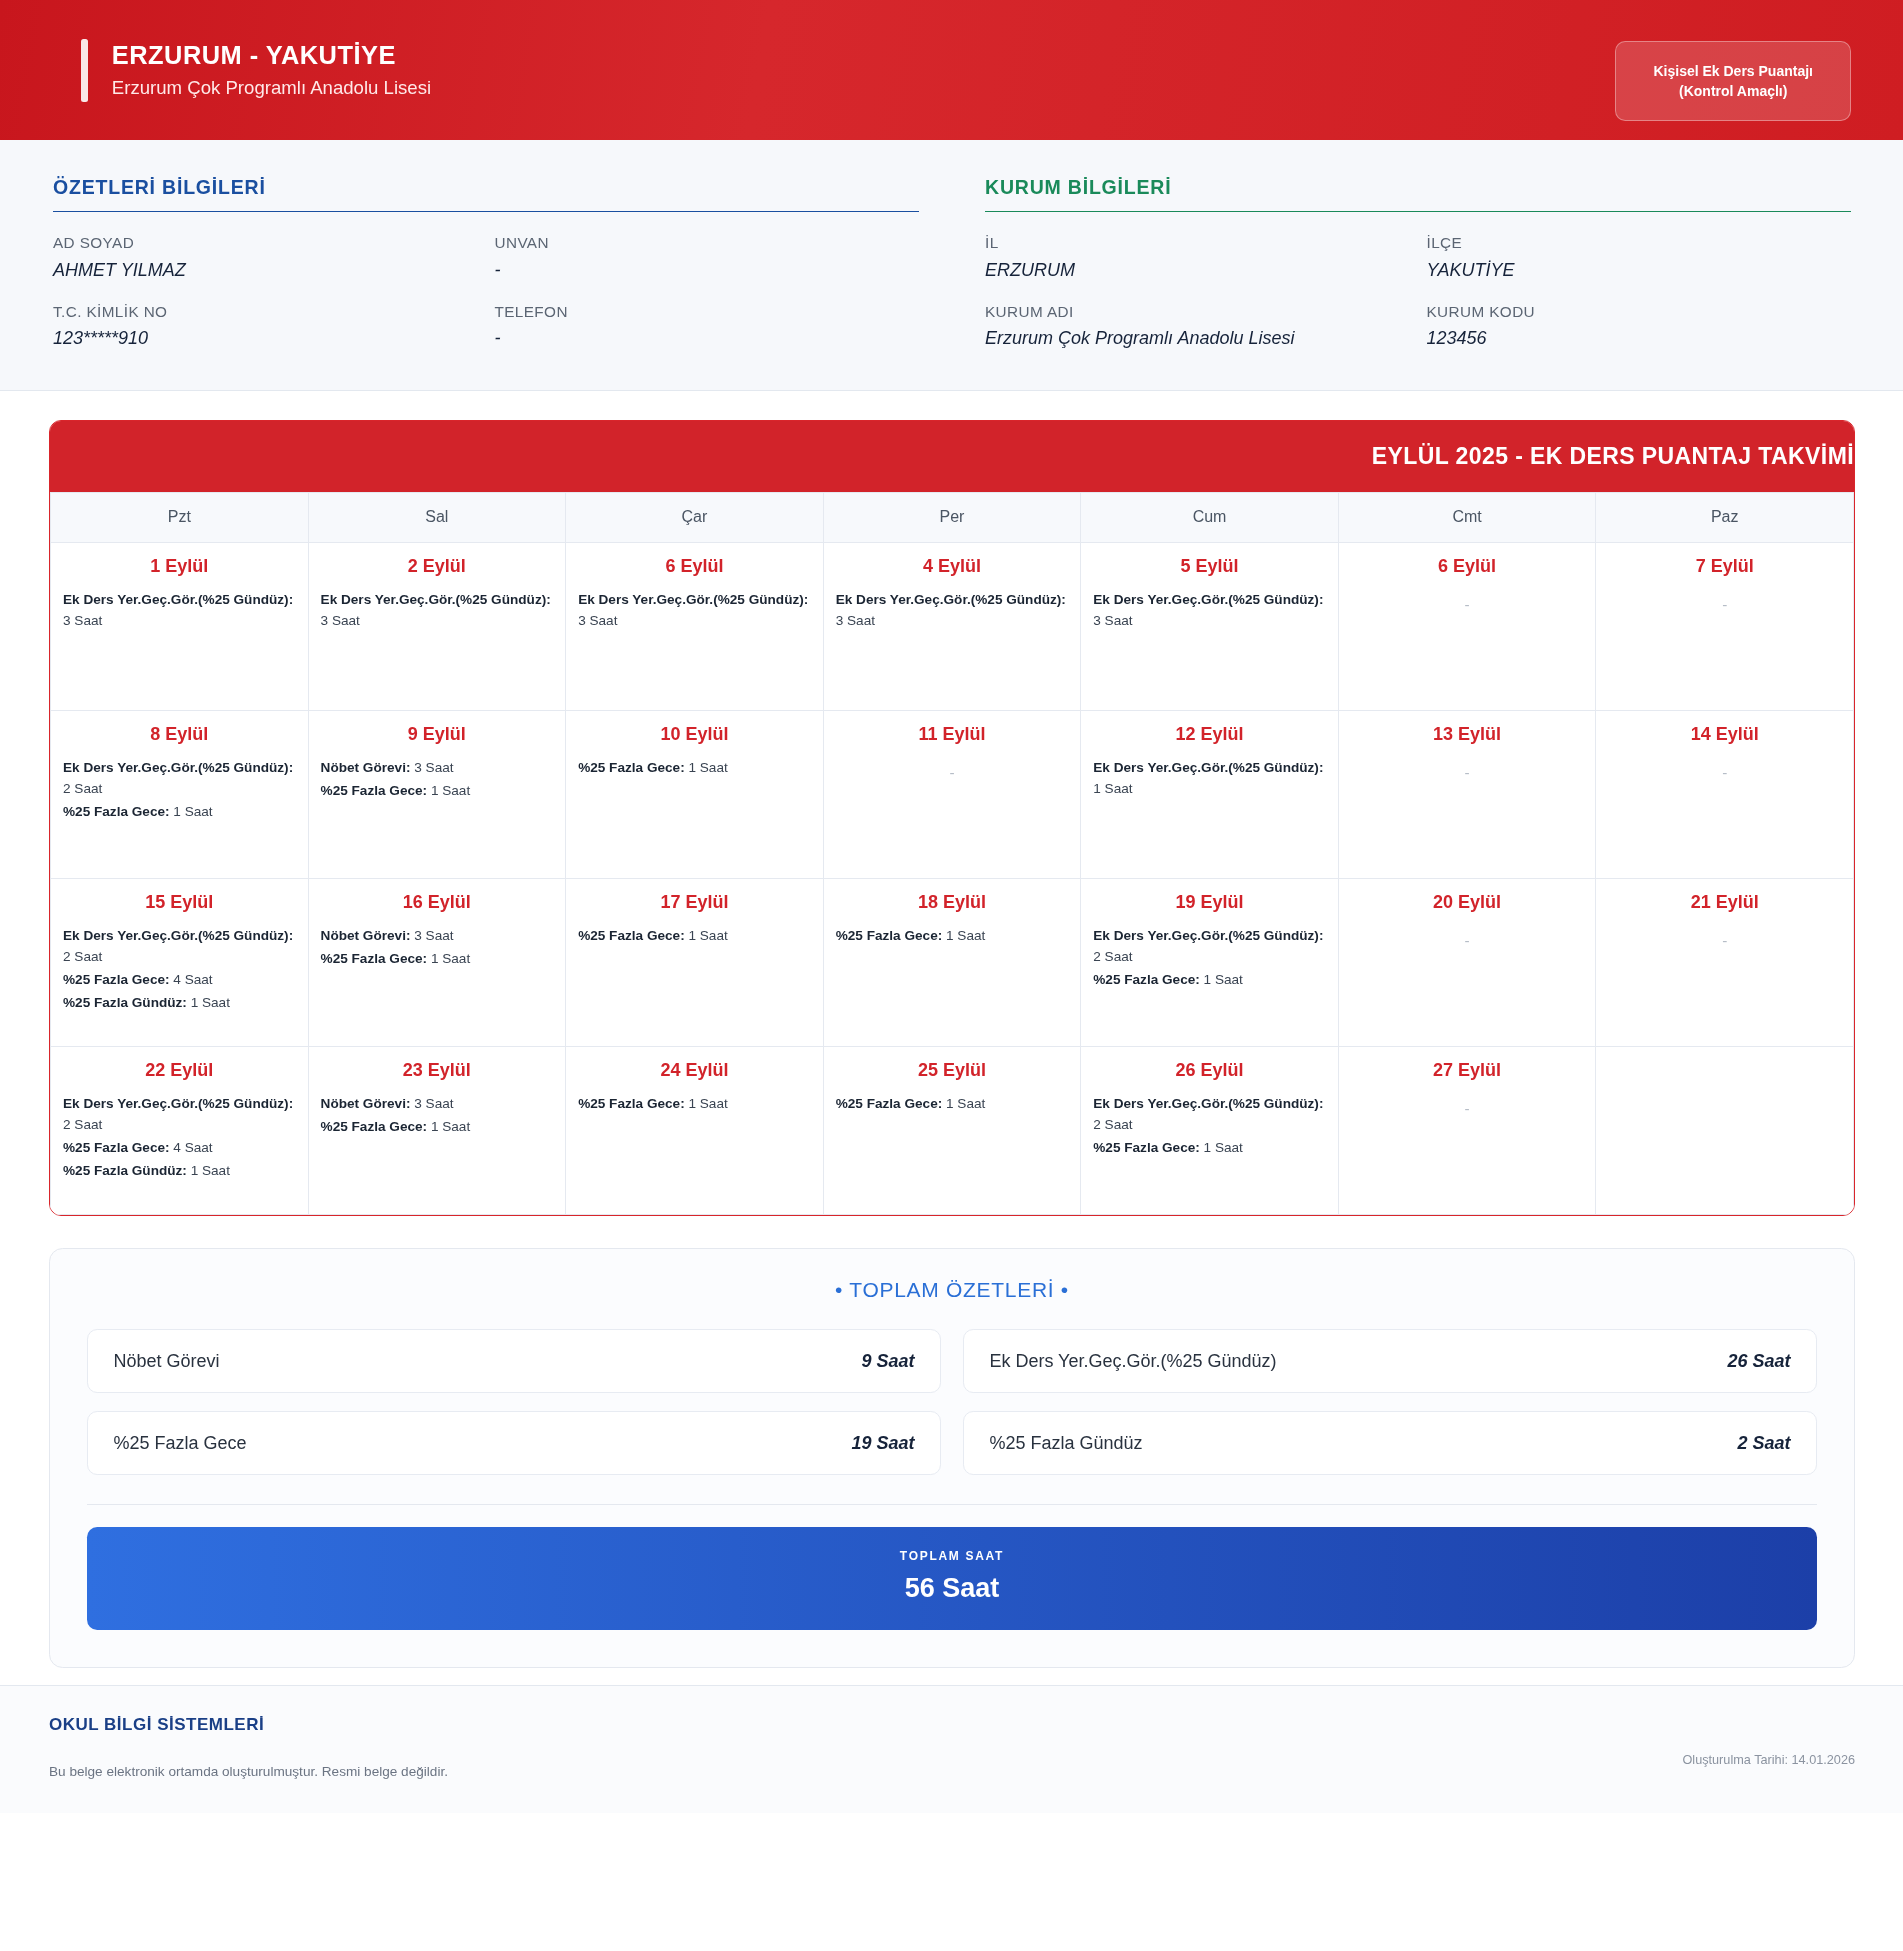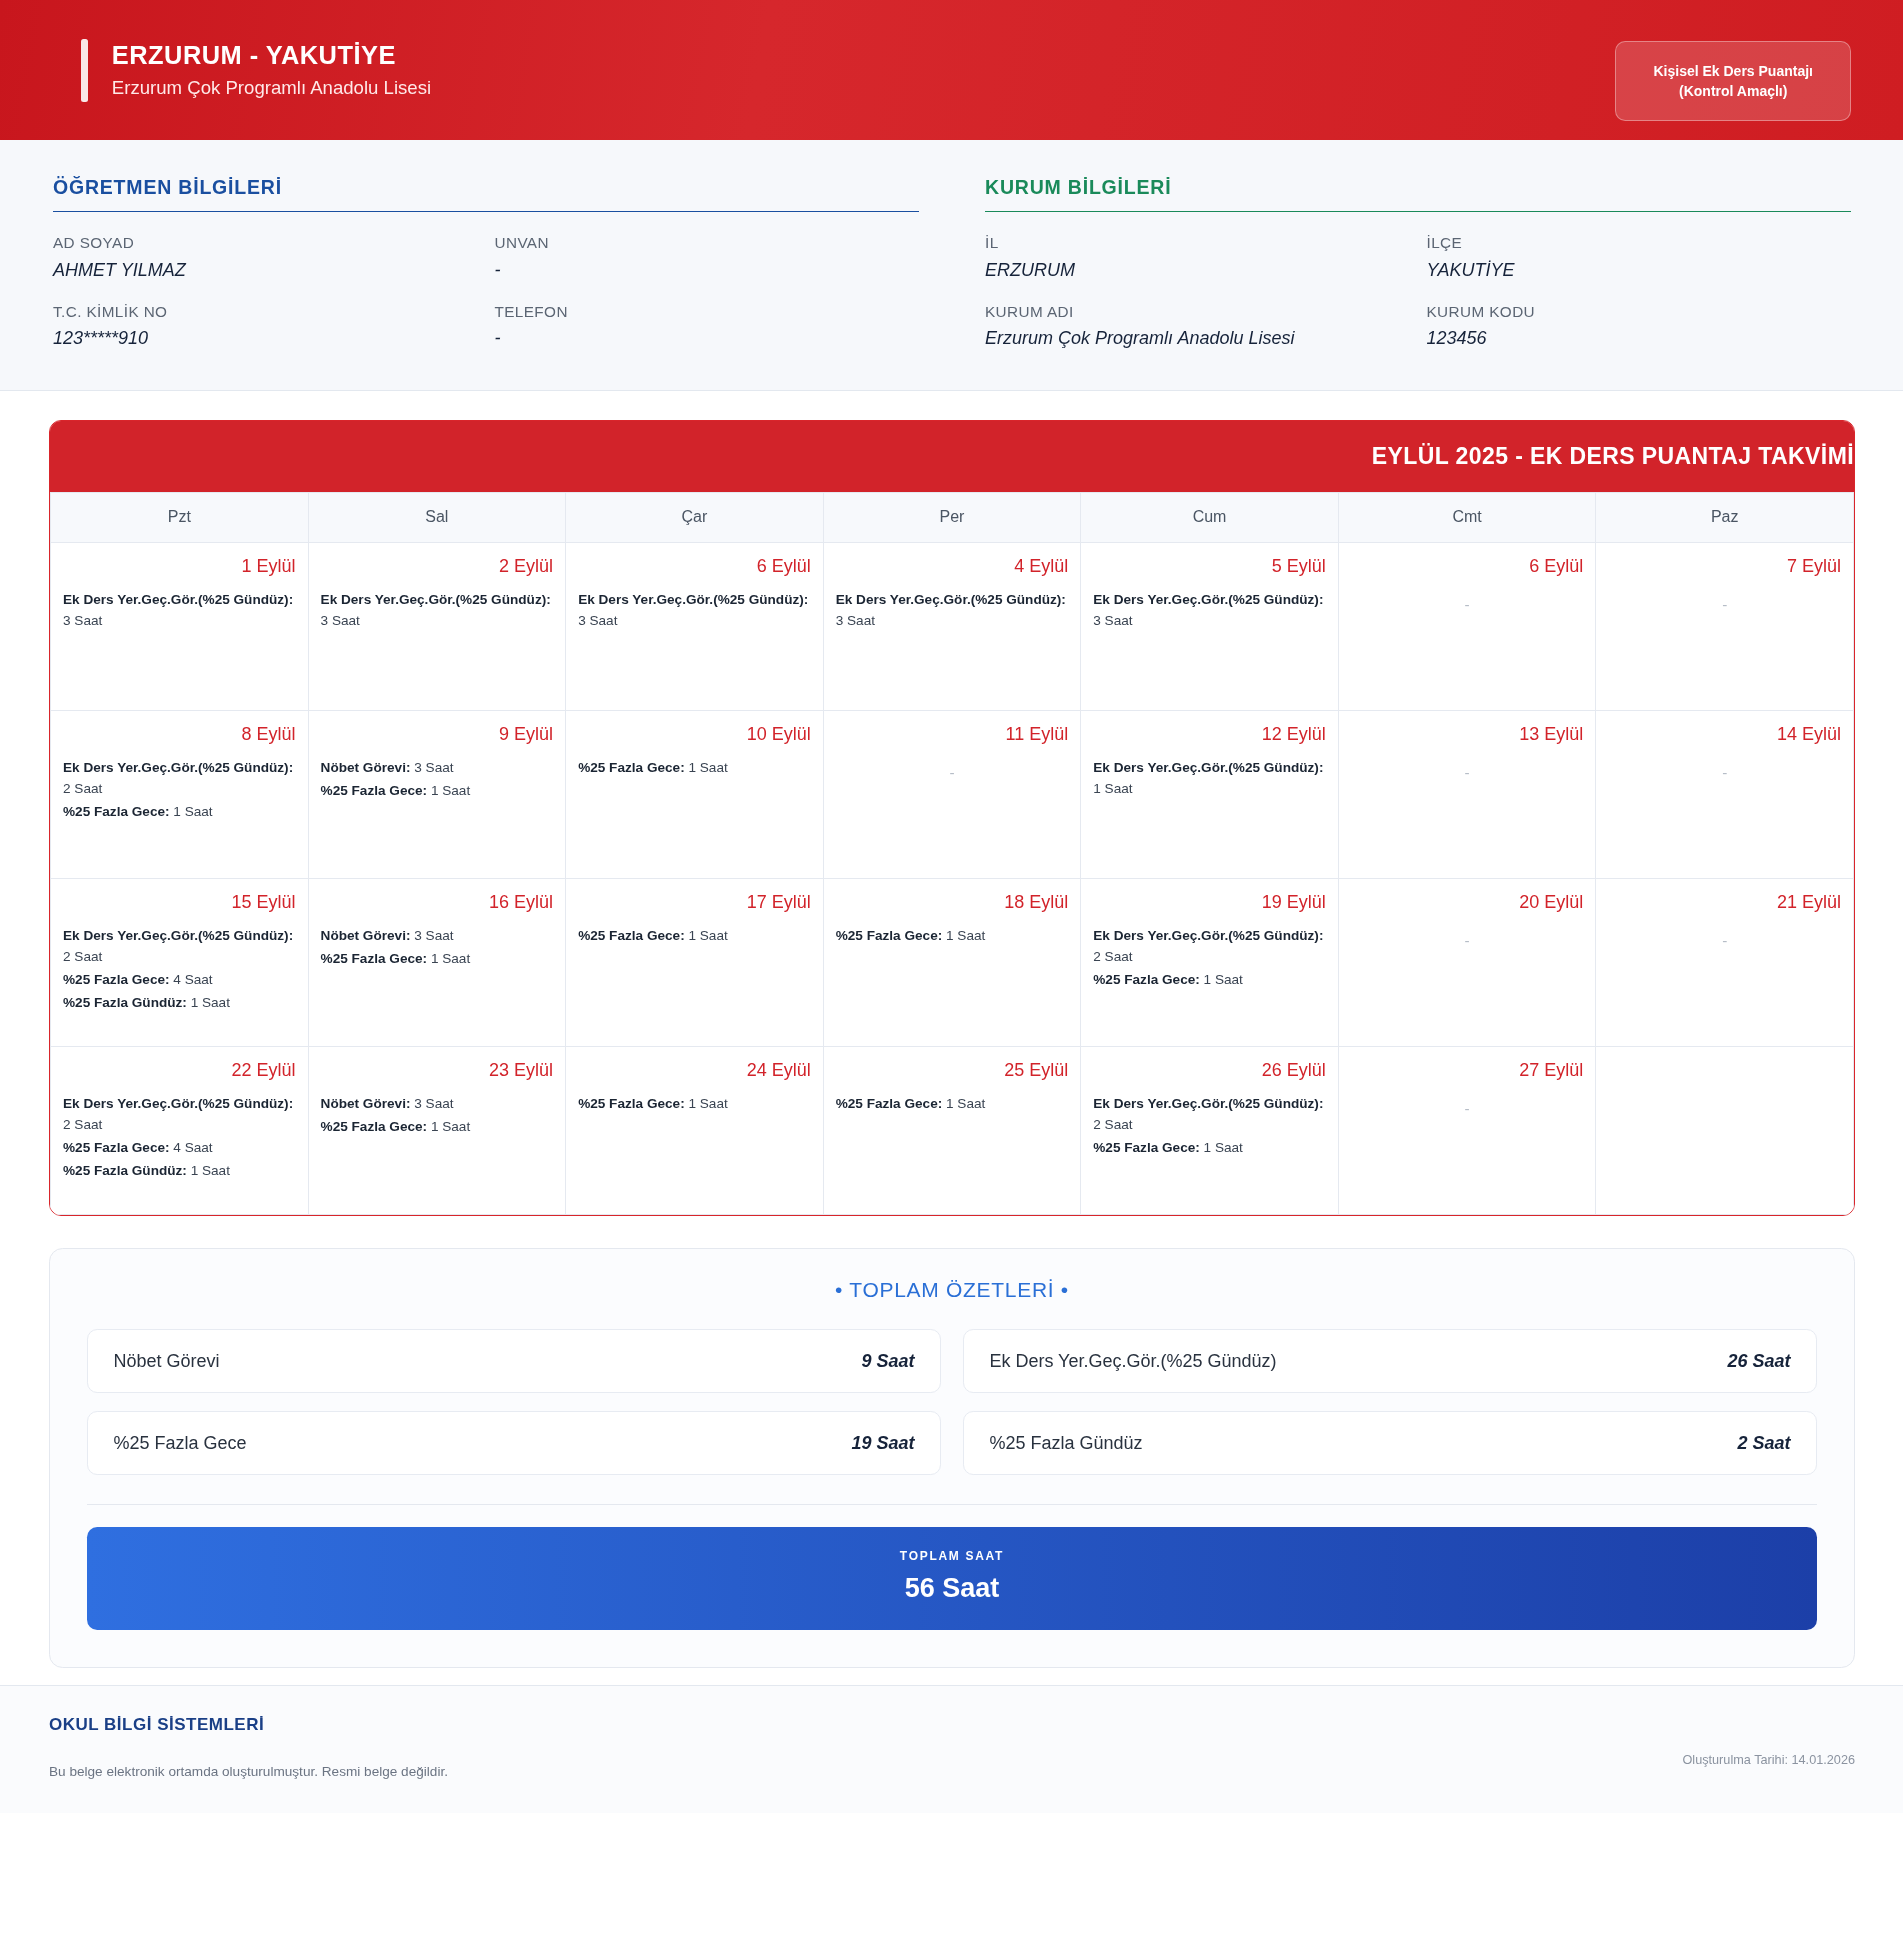--- a/index.html
+++ b/index.html
@@ -86,21 +86,21 @@
     font-size: 16px; font-weight: 400; color: #4a5563;
     padding: 15.3px 0; border: 0.8px solid #e5e9f0;
   }
   table.cal td {
     border: 0.8px solid #e5e9f0;
     vertical-align: top;
     padding: 13.6px 12px 17px 12px;
     height: 168px;
   }
   .day-num {
-    text-align: right; color: #d2232a; font-weight: normal; font-size: 18px;
+    text-align: center; color: #d2232a; font-weight: bold; font-size: 18px;
     margin-bottom: 12px;
   }
   .entry { font-size: 13.6px; color: #3a4452; line-height: 1.55; margin-bottom: 1.7px; }
   .entry b { color: #1b2533; font-weight: bold; }
   .empty-dash { text-align:center; color:#b6bdc7; font-size: 15.3px; margin-top: 18.6px; }
 
   
   .sum-wrap { padding: 24px 49px 17px 49px; }
   .sum-card {
     border: 0.8px solid #e4e8ef; border-radius: 13.6px; background: #fbfcfe;
@@ -152,21 +152,21 @@
     </div>
   </div>
   <div class="header-badge">
     <div>Kişisel Ek Ders Puantajı</div>
     <div>(Kontrol Amaçlı)</div>
   </div>
 </div>
 
 <div class="info-panel">
   <div class="info-col">
-    <div class="info-heading teacher">ÖĞRETMEN BİLGİLERİ</div>
+    <div class="info-heading teacher">ÖZETLERİ BİLGİLERİ</div>
     <div class="info-grid">
       <div>
         <div class="info-label">AD SOYAD</div>
         <div class="info-value">AHMET YILMAZ</div>
       </div>
       <div>
         <div class="info-label">UNVAN</div>
         <div class="info-value">-</div>
       </div>
       <div>

